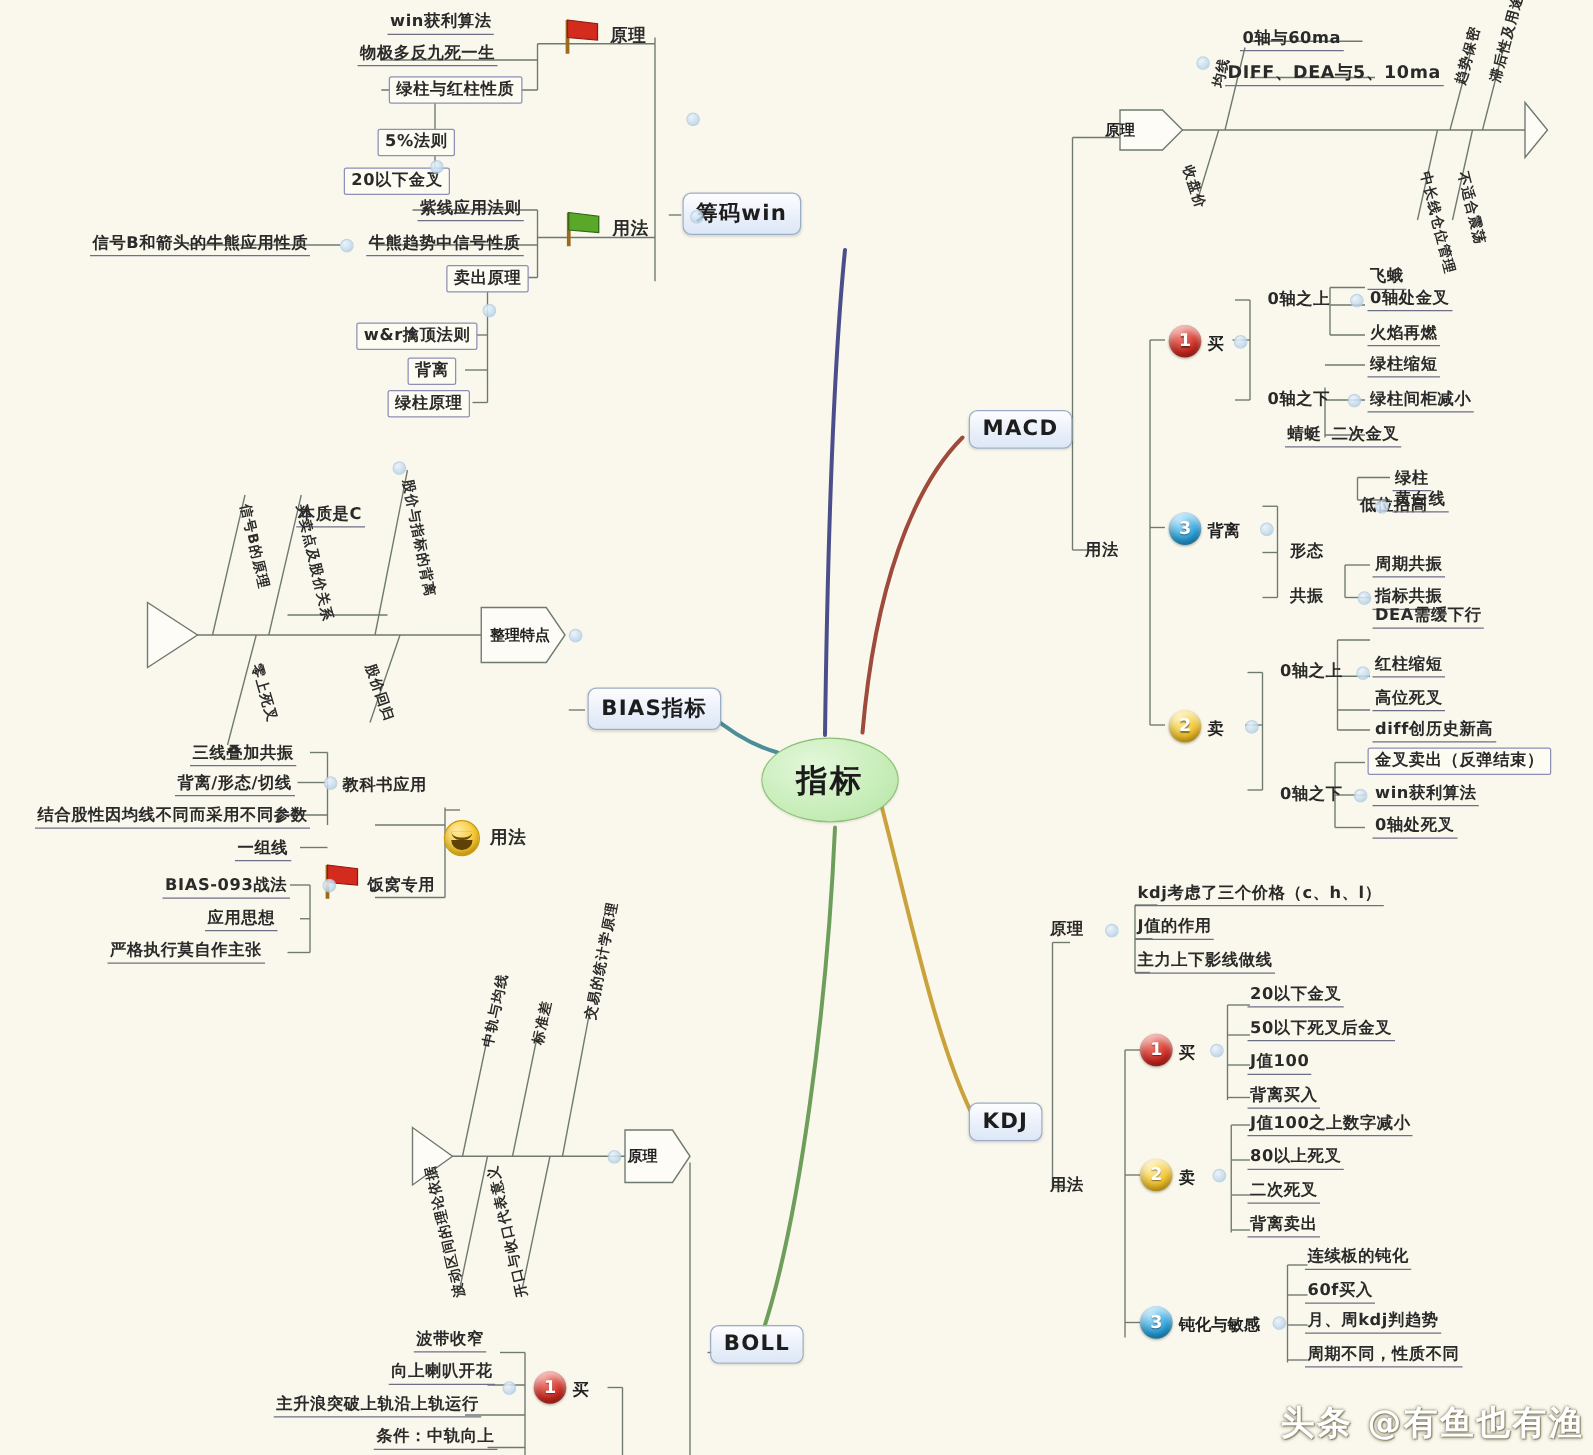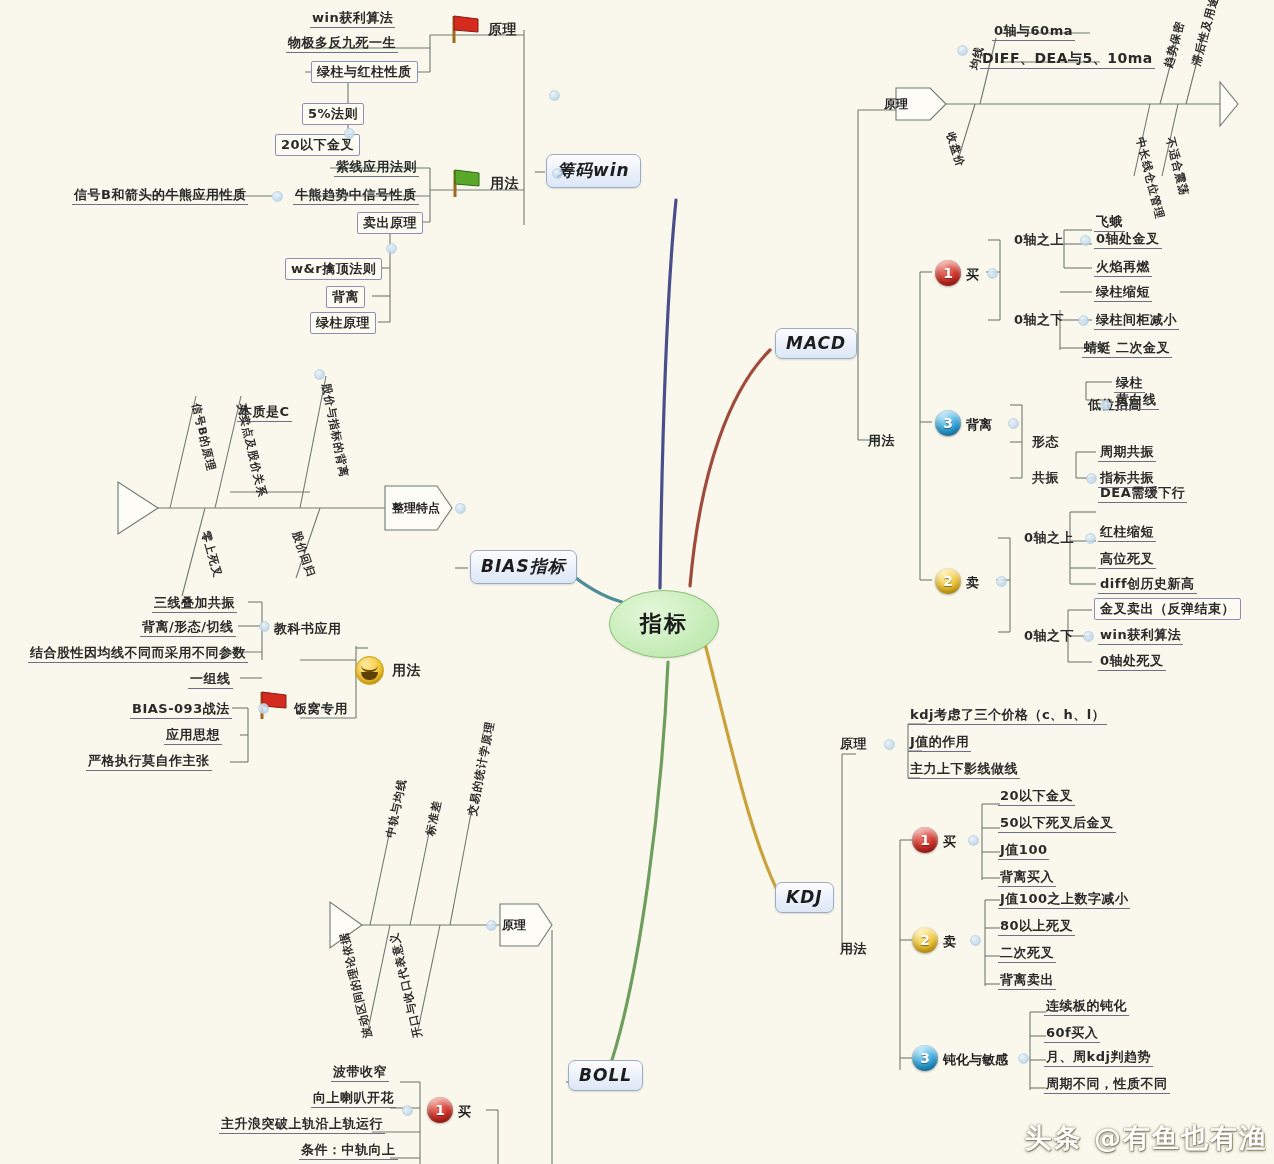--- a/index.html
+++ b/index.html
@@ -31,34 +31,33 @@
     font-weight:600;
   }
   
   .center-node{
     position:absolute;
     width:108px;height:66px;
     border-radius:50%;
     background:radial-gradient(ellipse at 38% 32%, #e4f7da 0%, #c9eebb 55%, #b6e4a5 100%);
     border:1px solid #8ec07a;
     display:flex;align-items:center;justify-content:center;
-    font-size:22px;font-weight:700;color:#1b1b1b;letter-spacing:2px;
+    font-size:25px;font-weight:700;color:#1b1b1b;letter-spacing:2px;
     box-shadow:0 1px 2px rgba(0,0,0,.10);
   }
   
   .topic{
     position:absolute;
     background:linear-gradient(#fdfdff 0%,#eaf0fa 55%,#dce7f6 100%);
     border:1px solid #9badc6;
     border-radius:7px;
     padding:4px 10px 5px 10px;
     font-size:17px;font-weight:700;color:#1d1d1d;
     letter-spacing:1px;white-space:nowrap;
     box-shadow:0 1px 2px rgba(0,0,0,.12);
-    font-style:italic;
   }
   
   .num{
     position:absolute;width:26px;height:26px;border-radius:50%;
     display:flex;align-items:center;justify-content:center;
     font-size:14px;font-weight:700;color:#fff;
     text-shadow:0 1px 1px rgba(0,0,0,.45);
     box-shadow:inset 0 -4px 6px rgba(0,0,0,.25), inset 0 4px 5px rgba(255,255,255,.65), 0 1px 2px rgba(0,0,0,.3);
   }
   .num.red{background:radial-gradient(circle at 35% 28%,#f08a80 0%,#cf2a20 60%,#8e1510 100%);}
@@ -376,21 +375,21 @@
   <div class="dot" style="left:987px;top:268px;"></div>
   <div class="leaf" style="left:1012px;top:231px;">0轴之上</div>
   <div class="dot" style="left:1080px;top:235px;"></div>
   <div class="leaf underline" style="left:1094px;top:213px;">飞蛾</div>
   <div class="leaf underline" style="left:1094px;top:230px;">0轴处金叉</div>
   <div class="leaf underline" style="left:1094px;top:258px;">火焰再燃</div>
   <div class="leaf" style="left:1012px;top:311px;">0轴之下</div>
   <div class="dot" style="left:1078px;top:315px;"></div>
   <div class="leaf underline" style="left:1094px;top:283px;">绿柱缩短</div>
   <div class="leaf underline" style="left:1094px;top:311px;">绿柱间柜减小</div>
-  <div class="leaf underline" style="left:1082px;top:339px;">蜻蜓 二次金叉</div>
+  <div class="leaf underline" style="left:1028px;top:339px;font-family:Liberation Mono, monospace;">蜻蜓 二次金叉</div>
 
   <div class="num blue" style="left:935px;top:410px;">3</div>
   <div class="numlabel" style="left:966px;top:416px;">背离</div>
   <div class="dot" style="left:1008px;top:418px;"></div>
   <div class="leaf" style="left:1086px;top:396px;">低位抬高</div>
   <div class="dot" style="left:1100px;top:400px;"></div>
   <div class="leaf underline" style="left:1114px;top:374px;">绿柱</div>
   <div class="leaf underline" style="left:1114px;top:391px;">黄白线</div>
   <div class="leaf" style="left:1030px;top:433px;">形态</div>
   <div class="leaf" style="left:1030px;top:469px;">共振</div>

